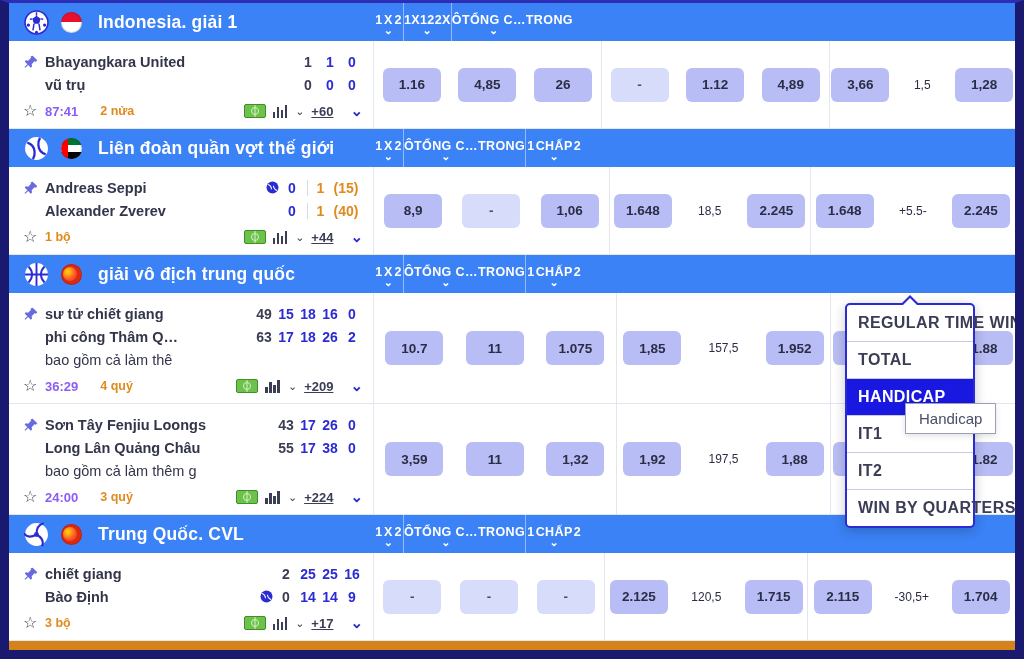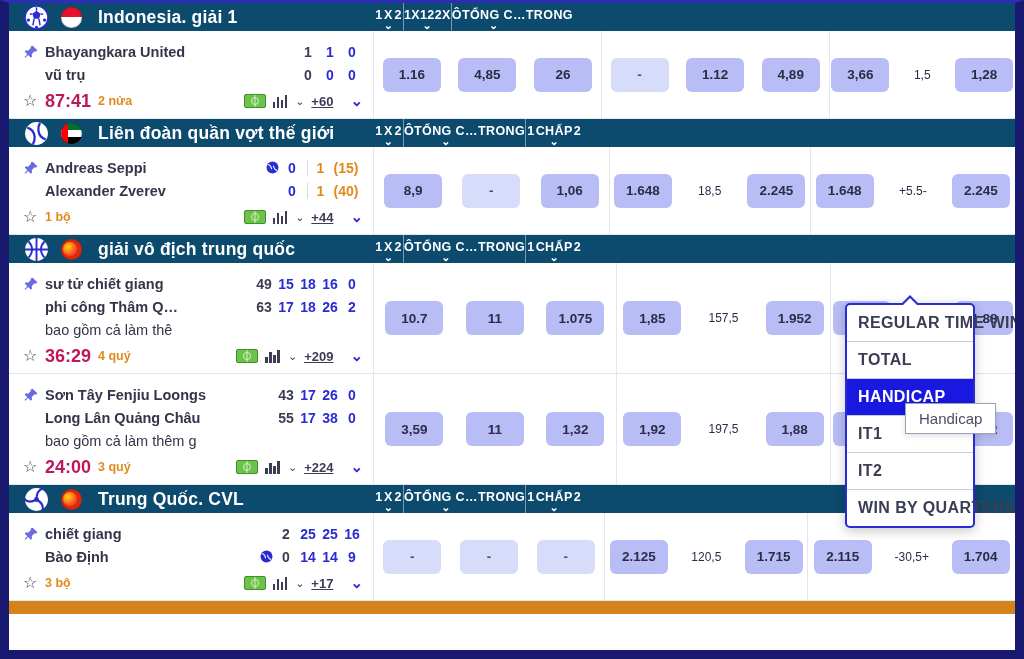--- a/index.html
+++ b/index.html
@@ -17,22 +17,22 @@
     border-right: 9px solid #191970;
     border-bottom: 9px solid #191970;
     border-top: 3px solid #2d2db5;
     overflow: hidden;
   }
   .scroll-area { position: relative; width: 100%; height: 100%; background:#fff; }
 
   
   .league-header {
     display: flex; align-items: center;
-    height: 28px;
-    background: #0c4a6e;
+    height: 38px;
+    background: #3b82f6;
     color: #fff;
     justify-content: center;
   }
   .lh-left {
     display: flex; align-items: center;
     width: 365px; flex: 0 0 365px;
     padding-left: 14px;
     height: 100%;
   }
   .sport-icon {
@@ -116,21 +116,21 @@
     align-items: center; justify-content: center;
   }
   .serve svg { width: 13px; height: 13px; }
   .serve.empty { visibility: hidden; }
 
   .m-footer {
     display: flex; align-items: center;
     margin-top: 4px; height: 22px;
   }
   .star { width: 22px; flex: 0 0 22px; color: #3b3d55; font-size: 16px; line-height: 1; }
-  .clock { font-size: 18px; font-weight: 700; color: #be185d; margin-right: 7px; }
+  .clock { font-size: 13px; font-weight: 700; color: #8b5cf6; margin-right: 22px; }
   .period { font-size: 12.5px; font-weight: 700; color: #e08a1e; }
   .foot-right { margin-left: auto; display: flex; align-items: center; gap: 7px; }
   .pitch-icon {
     width: 22px; height: 14px; background: #6cc24a;
     border: 1px solid #3f8f28; border-radius: 2px;
     position: relative; display:block;
   }
   .pitch-icon::before {
     content:""; position:absolute; left:50%; top:0; bottom:0;
     width:1px; background:#d9f0c9; transform: translateX(-50%);

